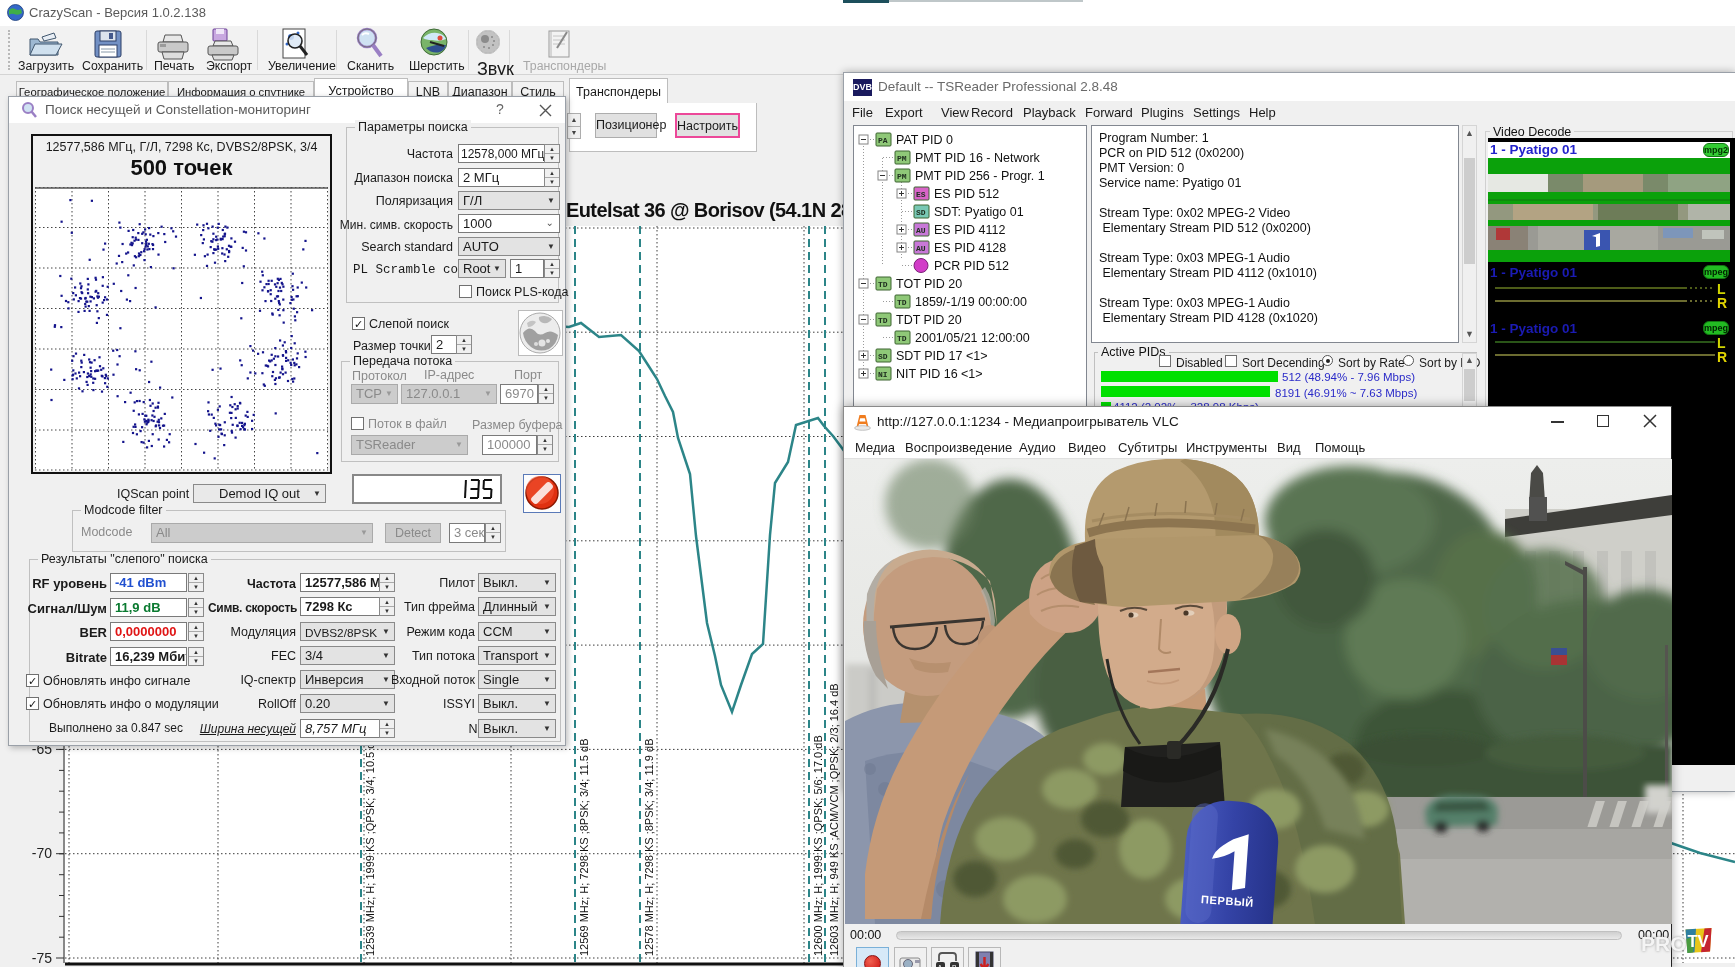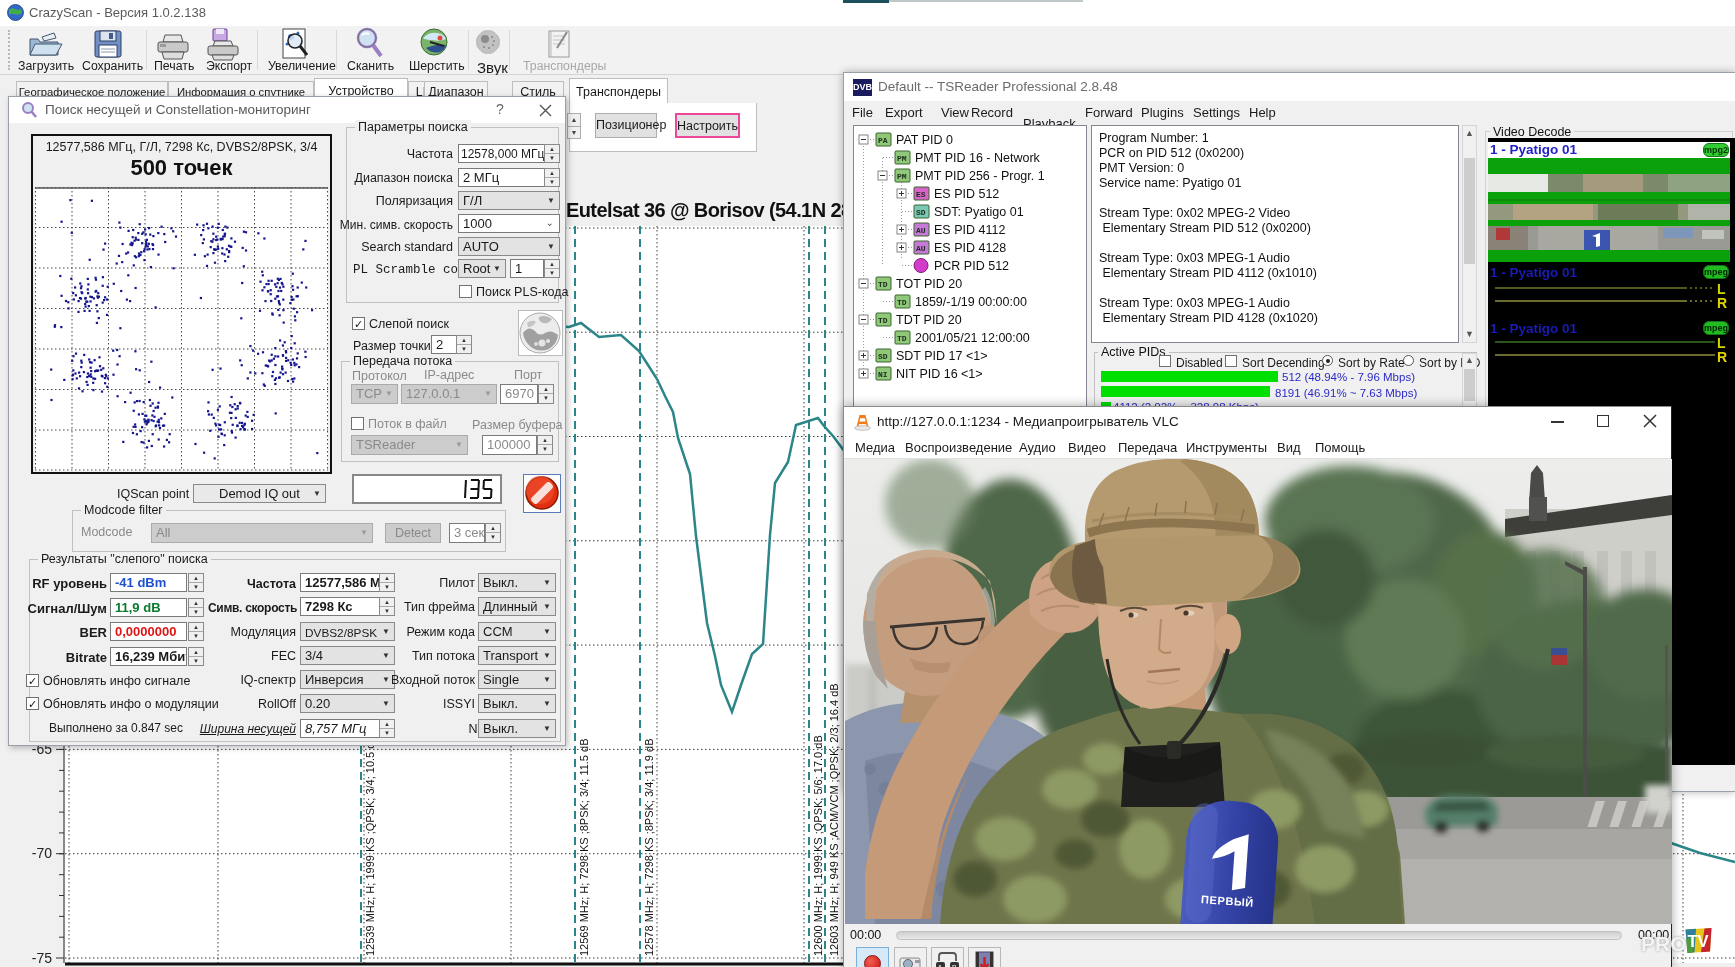--- a/index.html
+++ b/index.html
@@ -120,29 +120,29 @@
         <line x1="22" y1="4" x2="12" y2="20" stroke="#8a8a8a" stroke-width="2"></line>
       </g>
     </svg>
     <div class="abs" style="left:18px;top:33px;font-size:12.3px;color:#1a1a1a;">Загрузить</div>
     <div class="abs" style="left:82px;top:33px;font-size:12.3px;color:#1a1a1a;">Сохранить</div>
     <div class="abs" style="left:154px;top:33px;font-size:12.3px;color:#1a1a1a;">Печать</div>
     <div class="abs" style="left:206px;top:33px;font-size:12.3px;color:#1a1a1a;">Экспорт</div>
     <div class="abs" style="left:268px;top:33px;font-size:12.3px;color:#1a1a1a;">Увеличение</div>
     <div class="abs" style="left:347px;top:33px;font-size:12.3px;color:#1a1a1a;">Сканить</div>
     <div class="abs" style="left:409px;top:33px;font-size:12.3px;color:#1a1a1a;">Шерстить</div>
-    <div class="abs" style="left:477px;top:33px;font-size:15px;color:#1a1a1a;">Звук</div>
+    <div class="abs" style="left:477px;top:33px;font-size:18px;color:#1a1a1a;">Звук</div>
     <div class="abs" style="left:523px;top:33px;font-size:12.3px;color:#a8a8a8;">Транспондеры</div>
   </div>
   <div id="cs-tabrow" class="abs" style="left:0;top:75px;width:1735px;height:30px;background:#f0f0f0;">
     <div class="abs" style="left:16px;top:6px;width:152px;height:20px;background:#f2f2f2;border:1px solid #bdbdbd;border-bottom:none;font-size:11.3px;color:#1a1a1a;text-align:center;padding-top:4px;">Географическое положение</div>
     <div class="abs" style="left:168px;top:6px;width:146px;height:20px;background:#f2f2f2;border:1px solid #bdbdbd;border-bottom:none;font-size:11.3px;color:#1a1a1a;text-align:center;padding-top:4px;">Информация о спутнике</div>
     <div class="abs" style="left:314px;top:3px;width:94px;height:24px;background:#ffffff;border:1px solid #bdbdbd;border-bottom:none;font-size:12.5px;color:#1a1a1a;text-align:center;padding-top:5px;">Устройство</div>
     <div class="abs" style="left:408px;top:6px;width:40px;height:20px;background:#f2f2f2;border:1px solid #bdbdbd;border-bottom:none;font-size:12.5px;color:#1a1a1a;text-align:center;padding-top:3px;">LNB</div>
-    <div class="abs" style="left:424px;top:6px;width:64px;height:20px;background:#f2f2f2;border:1px solid #bdbdbd;border-bottom:none;font-size:12.5px;color:#1a1a1a;text-align:center;padding-top:3px;">Диапазон</div>
+    <div class="abs" style="left:448px;top:6px;width:64px;height:20px;background:#f2f2f2;border:1px solid #bdbdbd;border-bottom:none;font-size:12.5px;color:#1a1a1a;text-align:center;padding-top:3px;">Диапазон</div>
     <div class="abs" style="left:512px;top:6px;width:52px;height:20px;background:#f2f2f2;border:1px solid #bdbdbd;border-bottom:none;font-size:12.5px;color:#1a1a1a;text-align:center;padding-top:3px;">Стиль</div>
     <div class="abs" style="left:569px;top:3px;width:99px;height:27px;background:#ffffff;border:1px solid #bdbdbd;border-bottom:none;font-size:12.5px;color:#1a1a1a;text-align:center;padding-top:6px;">Транспондеры</div>
   </div>
 
   <div id="chart-base" class="abs" style="left:0;top:105px;width:1735px;height:862px;background:#f0f0f0;">
 
     <div class="abs" style="left:569px;top:-2px;width:188px;height:49px;background:#ffffff;border:1px solid #bdbdbd;border-top:none;"></div>
     <div class="abs" style="left:567px;top:8px;width:14px;height:26px;background:#f0f0f0;border:1px solid #adadad;">
       <div style="font-size:7px;line-height:12px;text-align:center;color:#444;">▲</div>
       <div style="font-size:7px;line-height:11px;text-align:center;color:#444;border-top:1px solid #adadad;">▼</div>
@@ -1009,21 +1009,21 @@
     <div class="abs" style="left:0;top:0;width:892px;height:28px;background:#ffffff;">
       <div class="abs" style="left:9px;top:6px;width:19px;height:17px;background:#1a1a5e;color:#fff;font-size:9px;font-weight:bold;text-align:center;line-height:17px;">DVB</div>
       <span class="abs" style="left:34px;top:6px;font-size:13.5px;color:#6a6a6a;">Default -- TSReader Professional 2.8.48</span>
     </div>
 
     <div class="abs" style="left:0;top:28px;width:892px;height:23px;background:#f0f0f0;font-size:13px;color:#1a1a1a;">
       <span class="abs" style="left:8px;top:4px;">File</span>
       <span class="abs" style="left:41px;top:4px;">Export</span>
       <span class="abs" style="left:88px;top:4px;margin-left:9px;">View</span>
       <span class="abs" style="left:127px;top:4px;">Record</span>
-      <span class="abs" style="left:179px;top:15px;text-align:center;">Playback</span>
+      <span class="abs" style="left:179px;top:4px;text-align:center;">Playback</span>
       <span class="abs" style="left:241px;top:4px;">Forward</span>
       <span class="abs" style="left:297px;top:4px;">Plugins</span>
       <span class="abs" style="left:349px;top:4px;">Settings</span>
       <span class="abs" style="left:405px;top:4px;">Help</span>
     </div>
 
     <div class="abs" style="left:9px;top:52px;width:234px;height:616px;background:#fff;border:1px solid #828790;">
       <svg width="232" height="300" viewBox="0 0 232 300" id="treesvg">
           <line x1="9.5" y1="14" x2="9.5" y2="247" stroke="#9a9a9a" stroke-width="1" stroke-dasharray="1,2"></line>
           <line x1="28.5" y1="32" x2="28.5" y2="140" stroke="#9a9a9a" stroke-width="1" stroke-dasharray="1,2"></line>
@@ -1212,21 +1212,21 @@
       <svg class="abs" style="left:799px;top:7px;" width="14" height="14">
           <path d="M1 1 L13 13 M13 1 L1 13" stroke="#333" stroke-width="1.5"></path>
         </svg>
     </div>
 
     <div class="abs" style="left:0;top:30px;width:827px;height:22px;background:#ffffff;border-bottom:1px solid #e0e0e0;font-size:13px;color:#1a1a1a;">
       <span class="abs" style="left:11px;top:3px;">Медиа</span>
       <span class="abs" style="left:61px;top:3px;">Воспроизведение</span>
       <span class="abs" style="left:175px;top:3px;">Аудио</span>
       <span class="abs" style="left:224px;top:3px;">Видео</span>
-      <span class="abs" style="left:274px;top:3px;">Передача</span>
+      <span class="abs" style="left:274px;top:3px;">Субтитры</span>
       <span class="abs" style="left:342px;top:3px;">Инструменты</span>
       <span class="abs" style="left:433px;top:3px;">Вид</span>
       <span class="abs" style="left:471px;top:3px;">Помощь</span>
     </div>
 
     <svg class="abs" style="left:1px;top:52px;" width="827" height="465" viewBox="0 0 827 465">
       <defs>
         <linearGradient id="sky" x1="0" y1="0" x2="0" y2="1">
           <stop offset="0" stop-color="#edeeec"></stop>
             <stop offset="1" stop-color="#dfe0dc"></stop>

